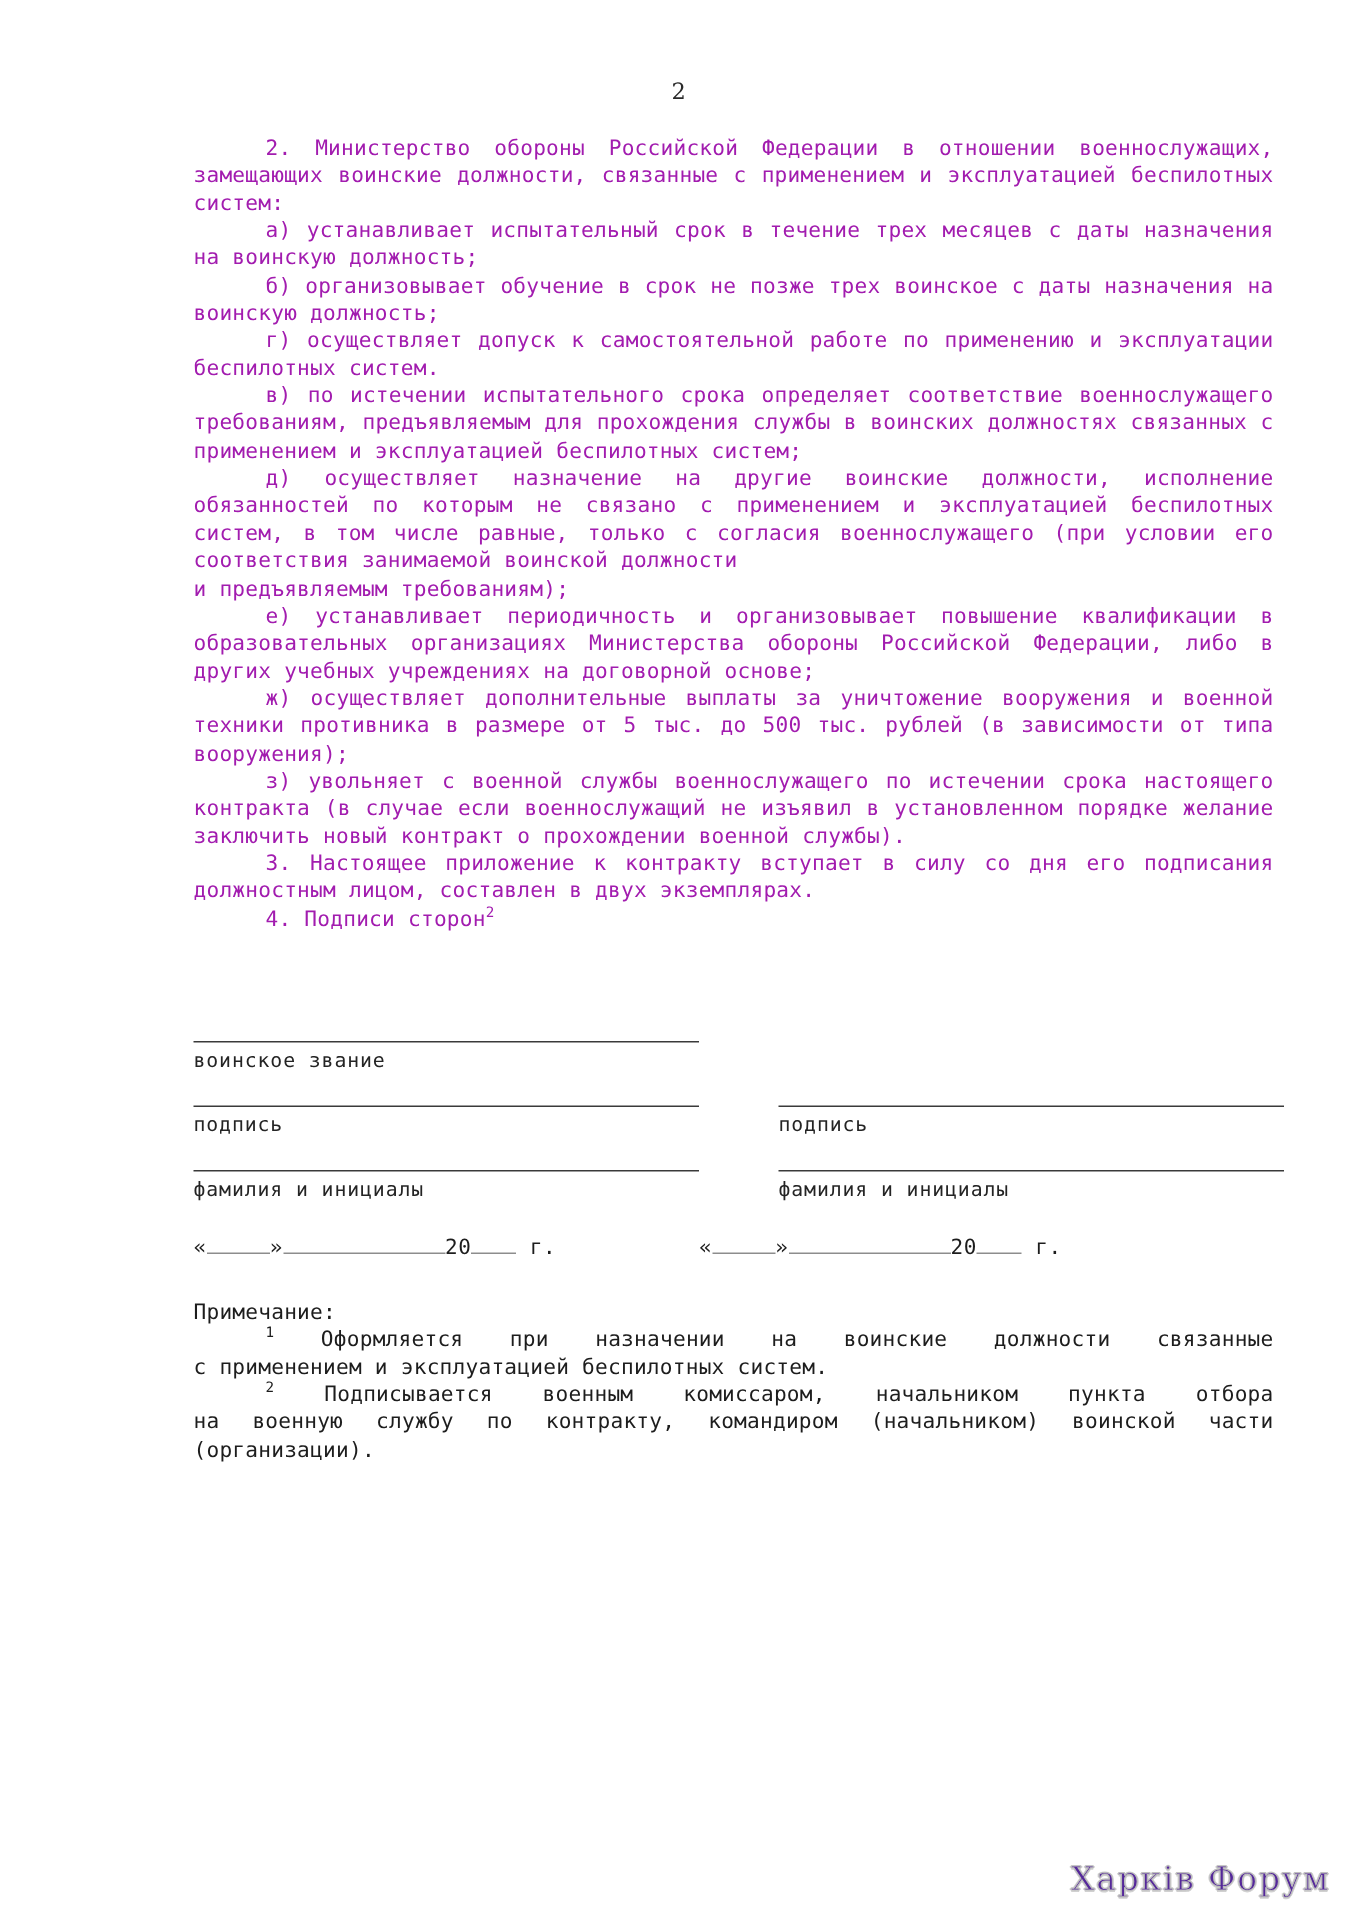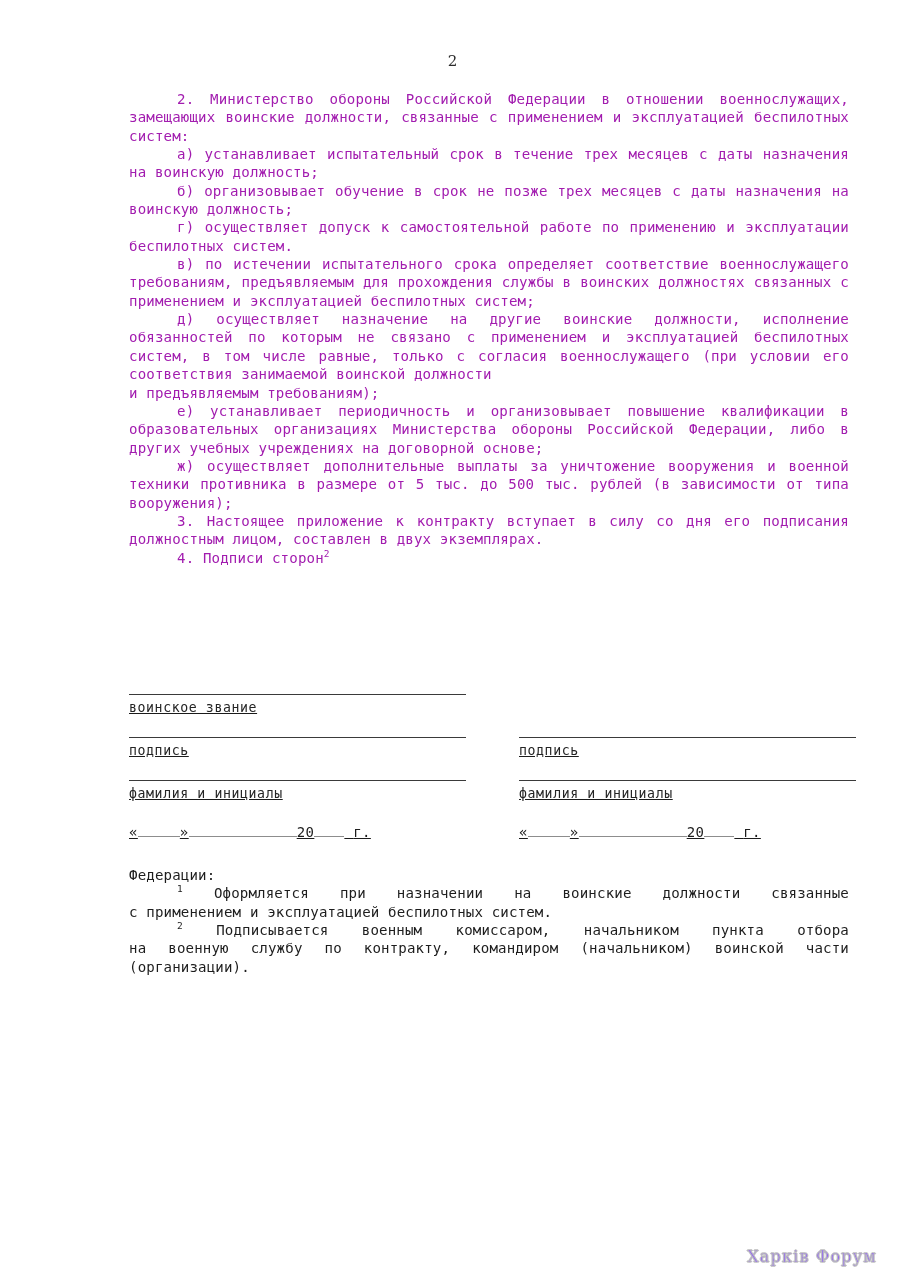--- a/index.html
+++ b/index.html
@@ -64,21 +64,20 @@
     vertical-align: super;
     line-height: 0;
   }
 
   
   .sig-block {
     position: absolute;
     left: 129px;
     top: 694px;
     width: 727px;
-    text-decoration: underline;
   }
 
   .sig-columns {
     display: flex;
     justify-content: space-between;
   }
 
   .sig-col {
     width: 337px;
   }
@@ -100,21 +99,20 @@
   .cap-left   { text-align: left; }
   .cap-center { text-align: left; }
   .cap-right  { text-align: left; }
 
   .gap-a { height: 21px; }
   .gap-b { height: 21px; }
   .gap-c { height: 19px; }
 
   .date-row {
     display: flex;
-    justify-content: space-between;
     margin-top: 3px;
   }
 
   .date-line {
     width: 337px;
     font-size: 14px;
     letter-spacing: 0.4px;
     color: #1d1d1d;
     white-space: nowrap;
   }
@@ -146,26 +144,26 @@
     color: #1d1d1d;
   }
 
   p.note.indented {
     text-indent: 48px;
   }
 
   
   .watermark {
     position: absolute;
-    right: 28px;
+    right: 18px;
     bottom: 14px;
     font-family: "DejaVu Serif", "Liberation Serif", serif;
-    font-size: 16px;
+    font-size: 22px;
     letter-spacing: 1.2px;
-    color: #8b5cf6;
+    color: #4c1d95;
     -webkit-text-stroke: 0.7px #b9b9b9;
     text-shadow:
       0 0 1px #c6c6c6,
       1px 0 0 #cfcfcf,
       -1px 0 0 #cfcfcf,
       0 1px 0 #cfcfcf,
       0 -1px 0 #cfcfcf;
     opacity: 0.95;
     user-select: none;
   }
@@ -176,34 +174,35 @@
 <div class="page">
 
   <div class="page-number">2</div>
 
   <div class="body-block">
 
     <p class="para justify-all">2. Министерство обороны Российской Федерации в отношении военнослужащих, замещающих воинские должности, связанные с применением и эксплуатацией беспилотных систем:</p>
 
     <p class="para">а) устанавливает испытательный срок в течение трех месяцев с даты назначения на воинскую должность;</p>
 
-    <p class="para">б) организовывает обучение в срок не позже трех месяцев с даты назначения на воинскую должность;</p>
+    <p class="para">б) организовывает обучение в срок не позже трех воинское с даты назначения на воинскую должность;</p>
 
     <p class="para">г) осуществляет допуск к самостоятельной работе по применению и эксплуатации беспилотных систем.</p>
 
     <p class="para">в) по истечении испытательного срока определяет соответствие военнослужащего требованиям, предъявляемым для прохождения службы в воинских должностях связанных с применением и эксплуатацией беспилотных систем;</p>
 
     <p class="para">д) осуществляет назначение на другие воинские должности, исполнение обязанностей по которым не связано с применением и эксплуатацией беспилотных систем, в том числе равные, только с согласия военнослужащего (при условии его соответствия занимаемой воинской должности</p>
 
     <p class="para noindent">и предъявляемым требованиям);</p>
 
     <p class="para">е) устанавливает периодичность и организовывает повышение квалификации в образовательных организациях Министерства обороны Российской Федерации, либо в других учебных учреждениях на договорной основе;</p>
 
     <p class="para">ж) осуществляет дополнительные выплаты за уничтожение вооружения и военной техники противника в размере от 5 тыс. до 500 тыс. рублей (в зависимости от типа вооружения);</p>
 
+    <p class="para">з) увольняет с военной службы военнослужащего по истечении срока настоящего контракта (в случае если военнослужащий не изъявил в установленном порядке желание заключить новый контракт о прохождении военной службы).</p>
 
     <p class="para">3. Настоящее приложение к контракту вступает в силу со дня его подписания должностным лицом, составлен в двух экземплярах.</p>
 
     <p class="para"><span>4. Подписи сторон</span><span class="sup">2</span></p>
 
   </div>
 
   <div class="sig-block">
 
     <div class="sig-columns">
@@ -244,21 +243,21 @@
     <div class="date-row">
       <div class="date-line"><span>«</span><span class="blank w1"></span><span>»</span><span class="blank w2"></span><span>20</span><span class="blank w3"></span>&nbsp;<span>г.</span></div>
 
       <div class="date-line"><span>«</span><span class="blank w1"></span><span>»</span><span class="blank w2"></span><span>20</span><span class="blank w3"></span>&nbsp;<span>г.</span></div>
     </div>
 
   </div>
 
   <div class="notes-block">
 
-    <p class="note">Федерации:</p>
+    <p class="note">Примечание:</p>
 
     <p class="note indented justify-all"><span class="sup">1</span>&nbsp;<span>Оформляется при назначении на воинские должности связанные</span></p>
 
     <p class="note">с применением и эксплуатацией беспилотных систем.</p>
 
     <p class="note indented justify-all"><span class="sup">2</span>&nbsp;<span>Подписывается военным комиссаром, начальником пункта отбора</span></p>
 
     <p class="note justify-all">на военную службу по контракту, командиром (начальником) воинской части</p>
 
     <p class="note">(организации).</p>

